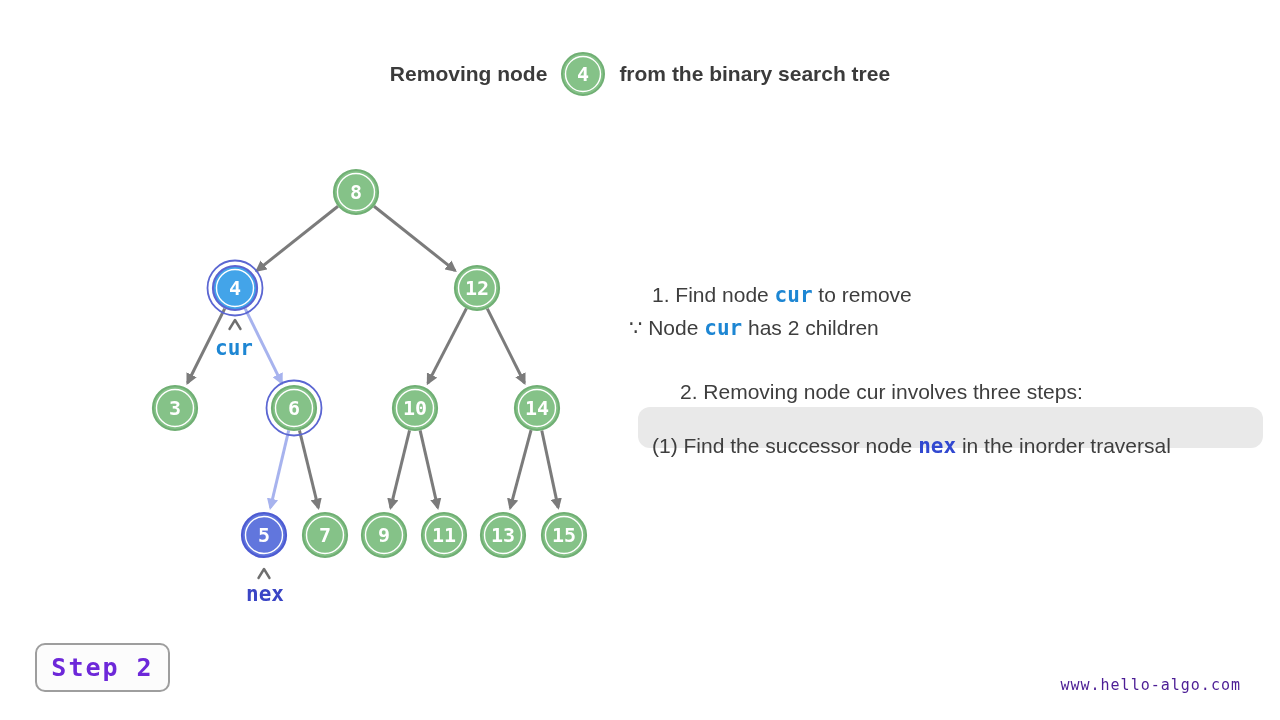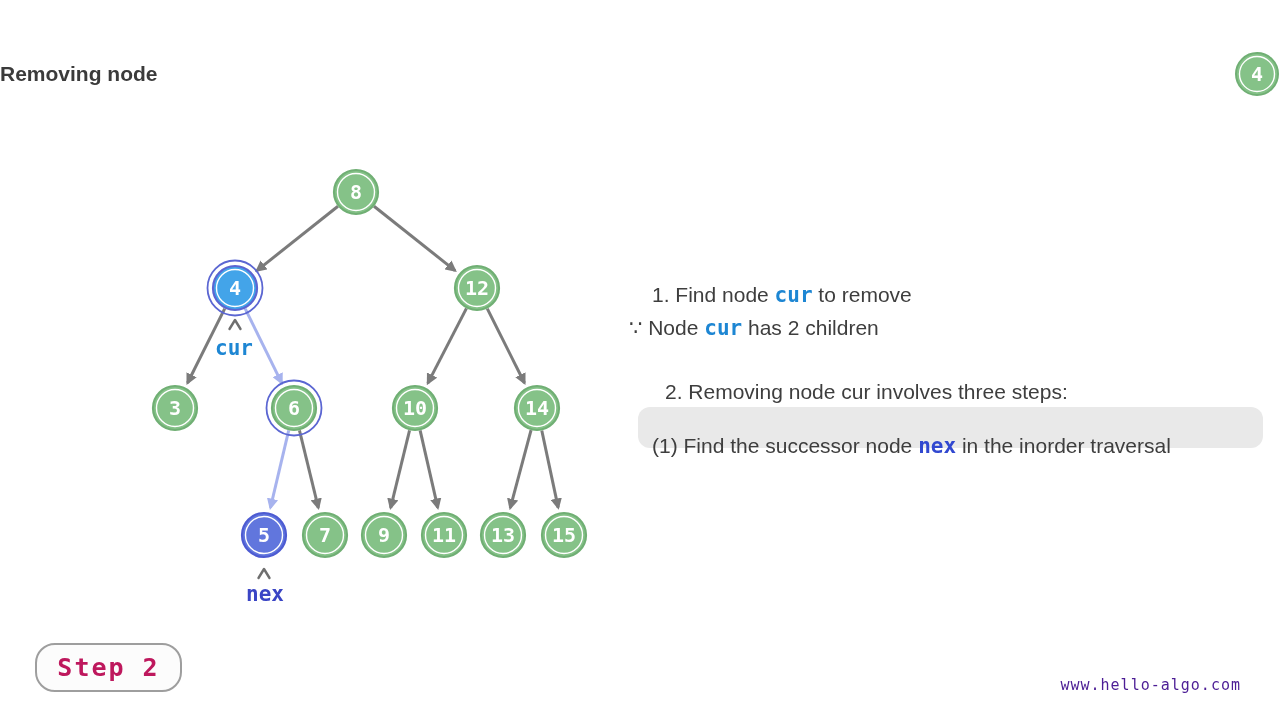--- a/index.html
+++ b/index.html
@@ -3,49 +3,49 @@
 <meta charset="utf-8">
 <style>
   html,body{margin:0;padding:0;background:#ffffff;}
   .stage{
     position:relative;width:1280px;height:720px;background:#ffffff;overflow:hidden;
     font-family:"Liberation Sans",sans-serif;
   }
   
   .title-row{
     position:absolute;left:0;right:0;top:48px;height:52px;
-    display:flex;align-items:center;justify-content:space-between;gap:13px;
+    display:flex;align-items:center;justify-content:center;gap:13px;
   }
   .title-text{font-size:21px;font-weight:bold;color:#3b3b3b;}
   .title-node{position:relative;width:46px;height:46px;}
   
   .tree-svg{position:absolute;left:0;top:0;}
   .node-label{
     font-family:"DejaVu Sans Mono",monospace;font-weight:bold;font-size:20px;fill:#ffffff;
   }
   .pointer-label{font-family:"DejaVu Sans Mono",monospace;font-weight:bold;font-size:21px;}
   
   .note-line{
     position:absolute;font-size:21px;color:#3e3e3e;white-space:nowrap;line-height:26px;
   }
   .note-1{left:652px;top:251px;margin-top:31px;}
   .note-2{left:629px;top:315px;}
-  .note-3{left:665px;top:379px;}
+  .note-3{left:680px;top:379px;}
   .note-pill{
     position:absolute;left:638px;top:407px;width:625px;height:41px;
     background:#e9e9e9;border-radius:12px;display:flex;align-items:center;
   }
   .note-4{position:static;padding-left:14px;margin-top:36px;}
   .seg-kw{font-family:"DejaVu Sans Mono",monospace;font-weight:bold;}
   
   .step-button{
-    position:absolute;left:35px;top:643px;width:147px;height:49px;box-sizing:border-box;
-    background:#fcfcfc;border:2px solid #9e9e9e;border-radius:20px;
+    position:absolute;left:35px;top:643px;width:135px;height:49px;box-sizing:border-box;
+    background:#fcfcfc;border:2px solid #9e9e9e;border-radius:10px;
     display:flex;align-items:center;justify-content:center;
-    font-family:"DejaVu Sans Mono",monospace;font-weight:bold;font-size:25px;color:#be185d;
+    font-family:"DejaVu Sans Mono",monospace;font-weight:bold;font-size:25px;color:#6d28d9;
     letter-spacing:2px;
   }
   
   .watermark{
     position:absolute;right:39px;top:676px;
     font-family:"DejaVu Sans Mono",monospace;font-size:15px;color:#4c1d95;letter-spacing:1px;
   }
 </style>
 </head>
 <body>
@@ -54,20 +54,21 @@
 
   <div class="title-row">
     <span class="title-text">Removing node</span>
     <span class="title-node">
       <svg width="46" height="46">
         <circle cx="23" cy="23" r="21" fill="#85c288" stroke="#70af74" stroke-width="2"></circle>
         <circle cx="23" cy="23" r="17.5" fill="none" stroke="#ffffff" stroke-width="1.4"></circle>
         <text x="23" y="30" text-anchor="middle" class="node-label">4</text>
       </svg>
     </span>
+    <span class="title-text">from the binary search tree</span>
   </div>
 
   <svg class="tree-svg" id="tree" width="640" height="660" viewBox="0 0 640 660">
       <defs>
         <marker id="arrow-gray" viewBox="0 0 10 10" refX="8" refY="5" markerWidth="3.8" markerHeight="3.8" orient="auto-start-reverse">
           <path d="M0,0 L10,5 L0,10 z" fill="#7b7b7b"></path>
         </marker>
         <marker id="arrow-light" viewBox="0 0 10 10" refX="8" refY="5" markerWidth="3.8" markerHeight="3.8" orient="auto-start-reverse">
           <path d="M0,0 L10,5 L0,10 z" fill="#a7b3ee"></path>
         </marker>

